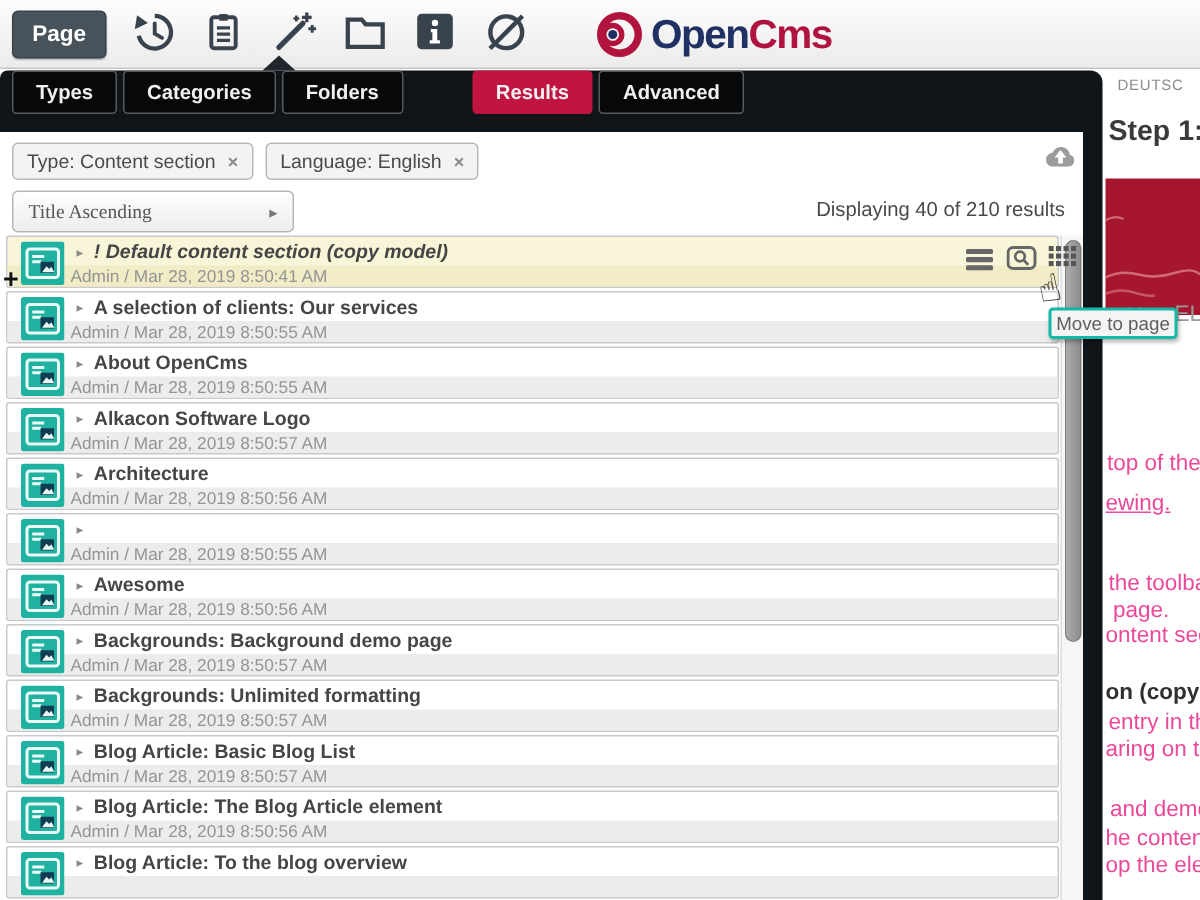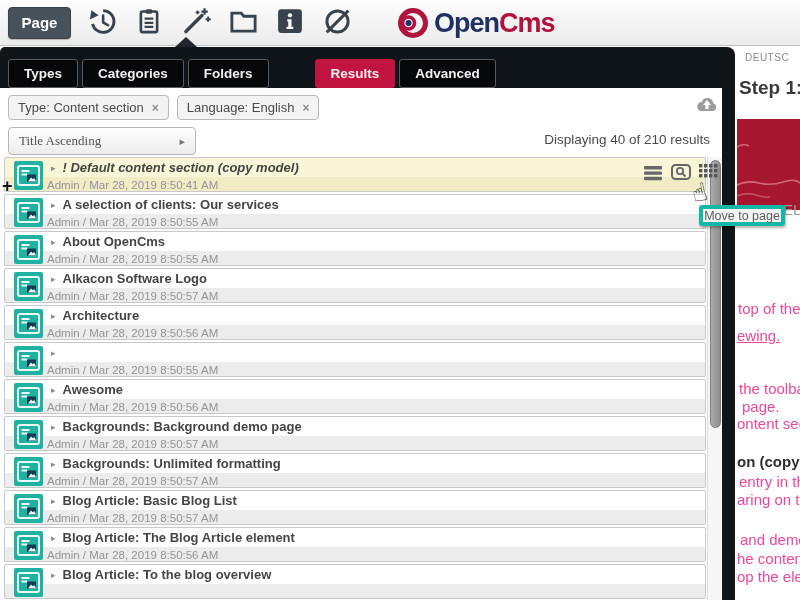--- a/index.html
+++ b/index.html
@@ -34,21 +34,21 @@
     color:#3a3a3a; white-space:nowrap; }
   .bg-redband { position:absolute; left:2px; top:72px; width:63px; height:91px; background:#a6172f; }
   .bg-frag { position:absolute; font-size:15px; color:#ec4899; white-space:nowrap; }
   .bg-frag.b { font-weight:bold; color:#303030; }
   .bg-frag.faint { color:#e2a9b3; }
   .bg-frag.gray { color:#9a9a9a; }
 
   
   .dialog { position:absolute; left:0; top:47px; width:735px; height:553px;
     background:#10151a; border-radius:5px 8px 0 0; z-index:10; }
-  .dialog-head { height:41px; display:flex; align-items:flex-end; padding-left:8px; }
+  .dialog-head { height:41px; display:flex; align-items:flex-start; padding-left:8px; }
   .tab { height:29px; padding:0 15px; margin-right:4px; background:#06080a;
     border:1px solid #565b61; border-radius:3px; color:#f0f0f0; font-weight:bold;
     font-size:13.5px; display:flex; align-items:center; font-family:"Liberation Sans",sans-serif; }
   .tab.active { background:#c21440; border-color:#c21440; margin-left:42px; }
 
   .dialog-body { position:absolute; left:0; top:41px; width:722px; height:512px;
     background:#fff; overflow:hidden; }
 
   .chips-row { height:37px; position:relative; }
   .chip { display:inline-flex; margin:7px 0 0 8px; height:25px; align-items:center;
@@ -83,21 +83,21 @@
     align-items:center; z-index:3; }
   .plus-badge { position:absolute; left:2px; top:88px; font-size:18px; font-weight:bold;
     color:#111; z-index:3; text-shadow:0 0 2px #fff; }
 
   .scroll-track { position:absolute; left:707px; top:69px; width:15px; height:443px;
     background:#f6f6f6; border-left:1px solid #ddd; }
   .scroll-thumb { position:absolute; left:2px; top:3px; width:11px; height:268px;
     border-radius:6px; background:linear-gradient(90deg,#ababab,#8d8d8d); border:1px solid #7f7f7f; }
 
   .tooltip { position:absolute; left:699px; top:205px; width:86px; height:21px; z-index:50;
-    background:#f4f4f4; border:4px solid #14b8a6; border-radius:3px;
+    background:#f4f4f4; border:2px solid #14b8a6; border-radius:3px;
     box-shadow:1px 2px 3px rgba(0,0,0,.3); font-size:12.5px; color:#5f5f5f;
     display:flex; align-items:center; justify-content:center; white-space:nowrap; }
   .cursor { position:absolute; left:692px; top:178px; z-index:51; font-size:25px;
     color:#1c1c1c; font-family:"DejaVu Sans",sans-serif; transform:rotate(-12deg); }
 </style>
 </head>
 <body>
 
 <div class="screen">
 

